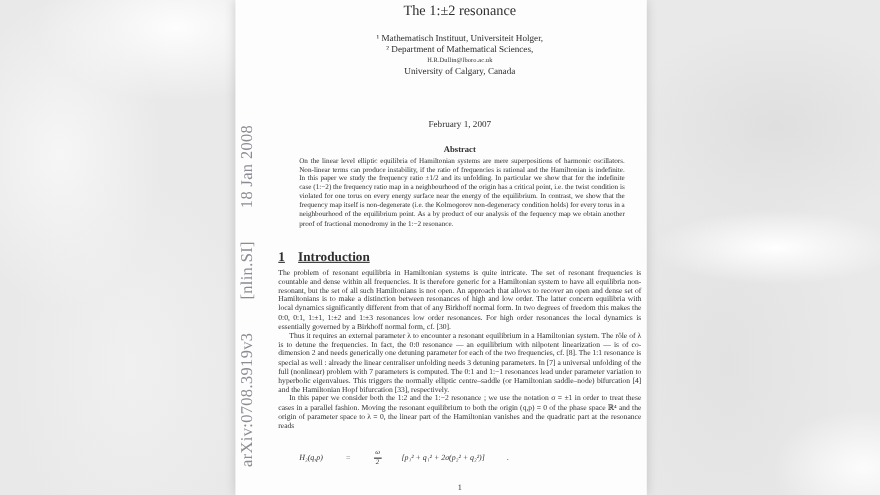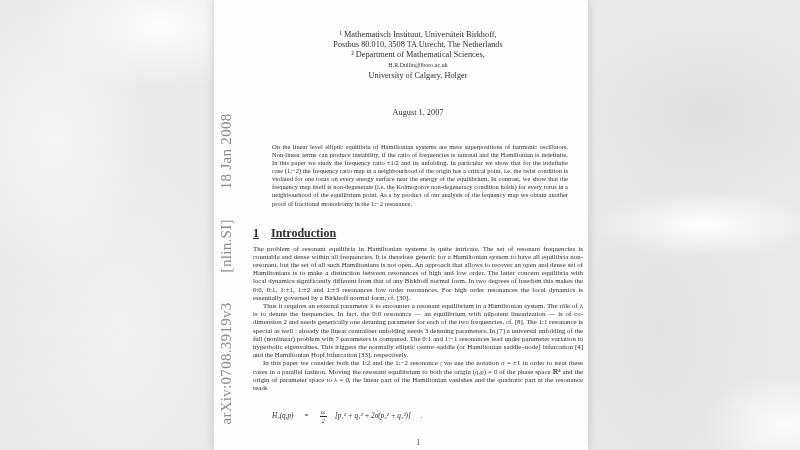--- a/index.html
+++ b/index.html
@@ -49,21 +49,21 @@
   .sec-head{position:absolute;left:39px;top:226px;font-size:12px;font-weight:bold;text-decoration:underline;}
   .sec-head .num{margin-right:12px;}
   .body-text{
     position:absolute;left:39px;top:244.5px;width:330px;
     font-size:6.9px;line-height:8.2px;text-align:justify;
   }
   .body-text p{margin:0;}
   .body-text p.indent{text-indent:10px;}
   .equation{
     position:absolute;left:58px;top:407px;height:18px;
-    display:flex;align-items:center;gap:8px;
+    display:flex;align-items:center;gap:18px;
     font-size:7.2px;font-style:italic;
     font-family:"Liberation Serif","DejaVu Serif","DejaVu Sans",serif;
   }
   .equation .rel{margin:0 3px;font-style:normal;}
   .frac{display:inline-flex;flex-direction:column;align-items:center;font-size:6.2px;line-height:1.15;}
   .frac .num{border-bottom:0.7px solid currentColor;padding:0 1.5px;}
   .eqend{font-style:normal;margin-left:2px;}
   .pagenum{position:absolute;left:39px;top:438px;width:330px;text-align:center;font-size:7.5px;}
   .u{font-family:"Liberation Serif","DejaVu Serif","DejaVu Sans",serif;}
 </style>
@@ -75,32 +75,33 @@
 <div class="page">
 
   <div class="stamp-wrap">
     <div class="stamp">
       <span>arXiv:0708.3919v3</span>
       <span>[nlin.SI]</span>
       <span>18 Jan 2008</span>
     </div>
   </div>
 
+  <div class="hdr title u">The 1:±2 resonance</div>
 
 
   <div class="hdr affils">
-    <div class="u">¹ Mathematisch Instituut, Universiteit Birkhoff,</div>
-    <div class="u">Postbus 80.010, 3508 TA Utrecht, The Netherlands</div>
+    <div class="u">¹ Mathematisch Instituut, Universiteit Holger,</div>
     <div class="u">² Department of Mathematical Sciences,</div>
     <div class="email">H.R.Dullin@lboro.ac.uk</div>
-    <div class="u">University of Calgary, Holger</div>
+    <div class="u">University of Calgary, Canada</div>
   </div>
 
-  <div class="hdr dateline">August 1, 2007</div>
+  <div class="hdr dateline">February 1, 2007</div>
 
+  <div class="hdr abs-head">Abstract</div>
 
   <div class="abs-body u">On the linear level elliptic equilibria of Hamiltonian systems are mere superpositions of harmonic oscillators. Non-linear terms can produce instability, if the ratio of frequencies is rational and the Hamiltonian is indefinite. In this paper we study the frequency ratio ±1/2 and its unfolding. In particular we show that for the indefinite case (1:−2) the frequency ratio map in a neighbourhood of the origin has a critical point, i.e. the twist condition is violated for one torus on every energy surface near the energy of the equilibrium. In contrast, we show that the frequency map itself is non-degenerate (i.e. the Kolmogorov non-degeneracy condition holds) for every torus in a neighbourhood of the equilibrium point. As a by product of our analysis of the fequency map we obtain another proof of fractional monodromy in the 1:−2 resonance.</div>
 
   <div class="sec-head">
     <span class="num">1</span><span>Introduction</span>
   </div>
 
   <div class="body-text">
     <p class="u">The problem of resonant equilibria in Hamiltonian systems is quite intricate. The set of resonant frequencies is countable and dense within all frequencies. It is therefore generic for a Hamiltonian system to have all equilibria non-resonant, but the set of all such Hamiltonians is not open. An approach that allows to recover an open and dense set of Hamiltonians is to make a distinction between resonances of high and low order. The latter concern equilibria with local dynamics significantly different from that of any Birkhoff normal form. In two degrees of freedom this makes the 0:0, 0:1, 1:±1, 1:±2 and 1:±3 resonances low order resonances. For high order resonances the local dynamics is essentially governed by a Birkhoff normal form, cf. [30].</p>
     <p class="u indent">Thus it requires an external parameter λ to encounter a resonant equilibrium in a Hamiltonian system. The rôle of λ is to detune the frequencies. In fact, the 0:0 resonance — an equilibrium with nilpotent linearization — is of co-dimension 2 and needs generically one detuning parameter for each of the two frequencies, cf. [8]. The 1:1 resonance is special as well : already the linear centraliser unfolding needs 3 detuning parameters. In [7] a universal unfolding of the full (nonlinear) problem with 7 parameters is computed. The 0:1 and 1:−1 resonances lead under parameter variation to hyperbolic eigenvalues. This triggers the normally elliptic centre–saddle (or Hamiltonian saddle–node) bifurcation [4] and the Hamiltonian Hopf bifurcation [33], respectively.</p>

